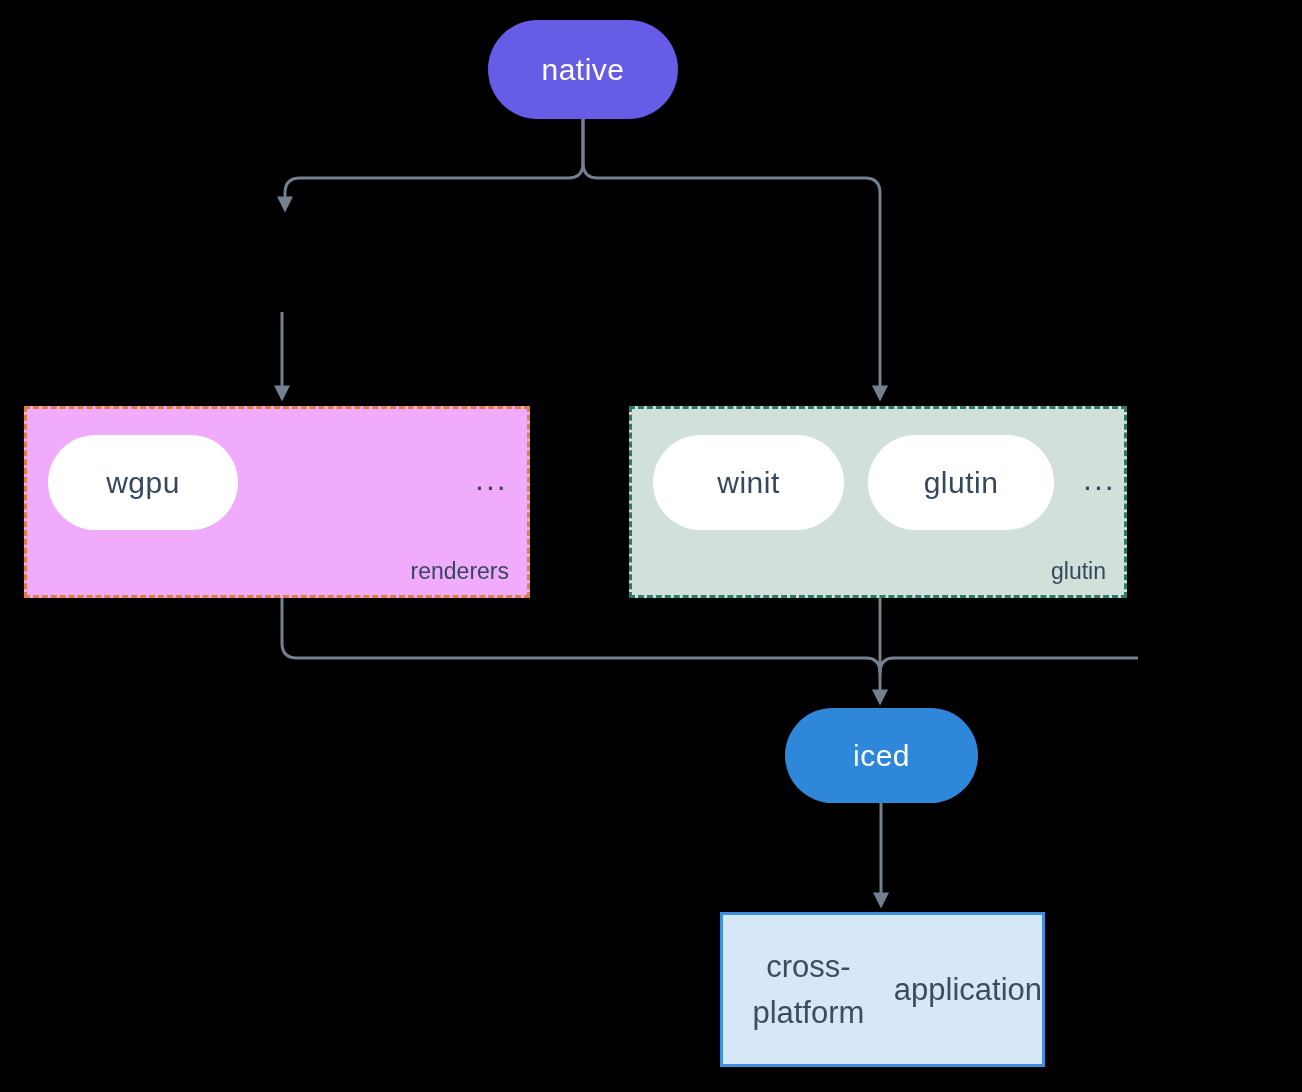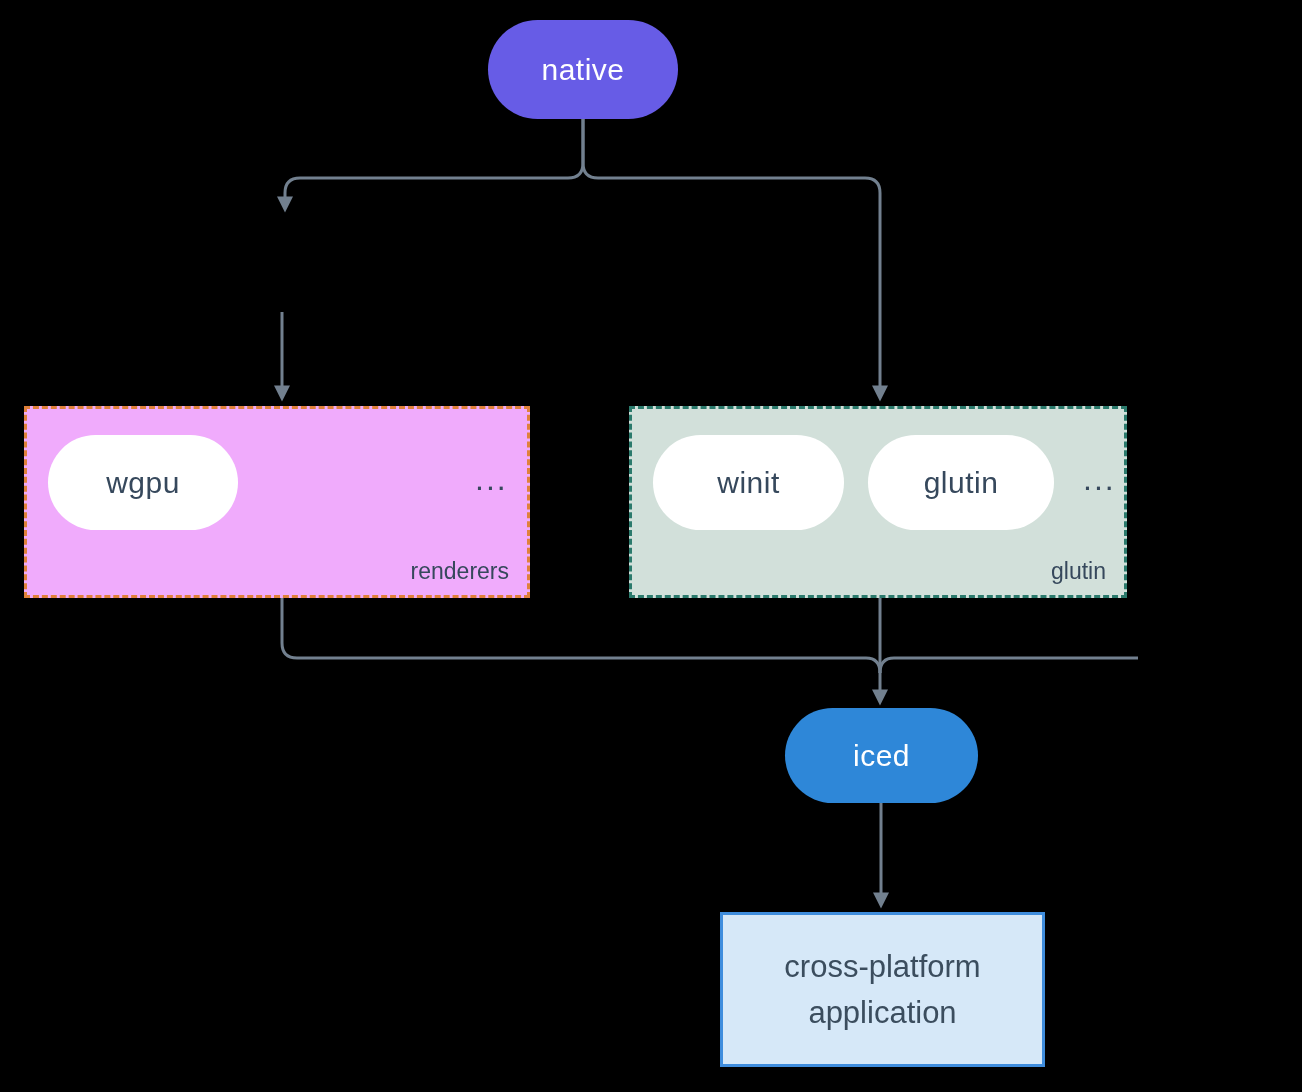--- a/index.html
+++ b/index.html
@@ -70,21 +70,21 @@
     border-radius: 60px;
   }
   .app-box {
     position: absolute;
     left: 720px; top: 912px;
     width: 325px; height: 155px;
     box-sizing: border-box;
     background: #d6e8f8;
     border: 3px solid #3f8ddd;
     display: flex;
-    flex-direction: column;
+    flex-direction: row;
     align-items: center;
     justify-content: center;
     color: #3b4d5e;
     font-size: 31px;
     line-height: 46px;
     text-align: center;
   }
 </style>
 </head>
 <body>

